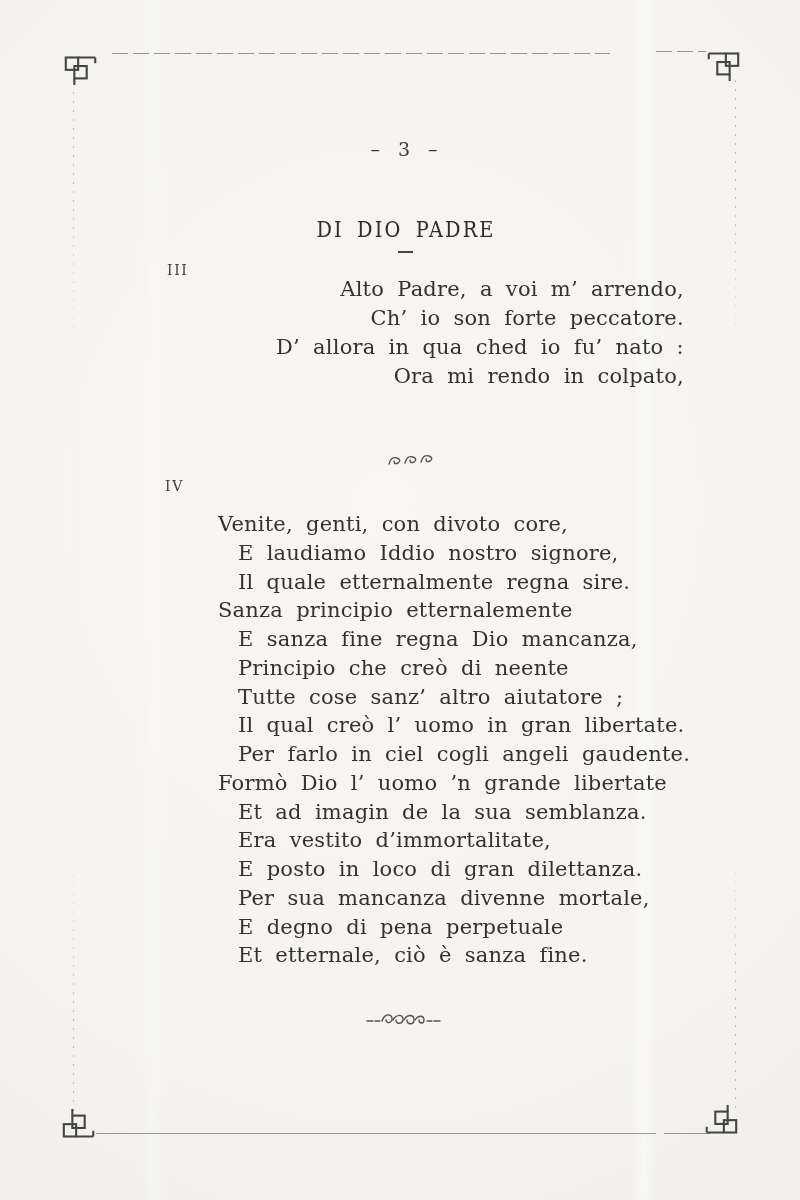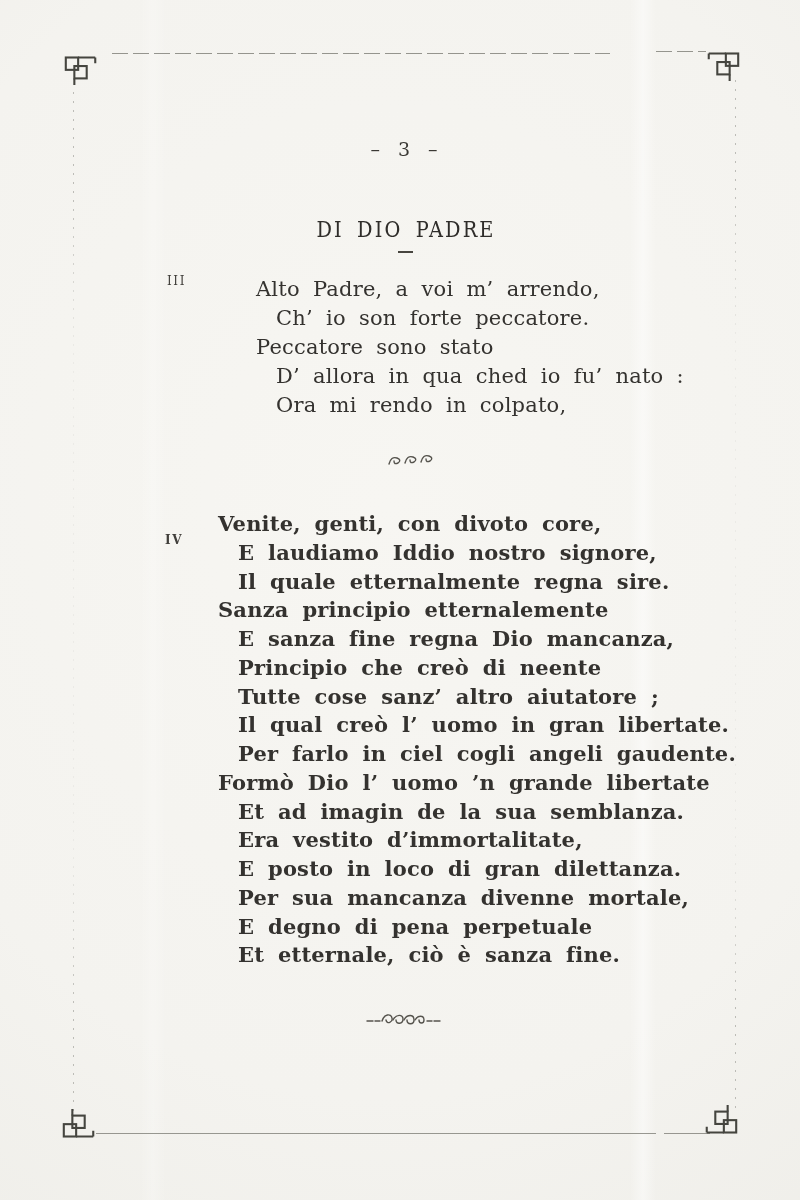--- a/index.html
+++ b/index.html
@@ -31,24 +31,24 @@
   .tr{transform:scaleX(-1);}
   .bl{transform:scaleY(-1);}
   .br{transform:scale(-1,-1);}
   
   .pagenum{position:absolute;top:138px;left:0;width:810px;text-align:center;
     font-size:19px;letter-spacing:2px;word-spacing:8px;color:#3a3834;}
   .title{position:absolute;top:216px;left:0;width:812px;text-align:center;
     font-size:23px;letter-spacing:2.5px;word-spacing:6px;color:#2f2d2a;
     transform:scaleX(.84);transform-origin:50% 50%;}
   .title-rule{position:absolute;top:251px;left:398px;width:15px;height:2px;background:#47453f;}
-  .numeral{position:absolute;font-size:12px;letter-spacing:1.6px;color:#403e3a;margin-top:12px;}
+  .numeral{position:absolute;font-size:14px;letter-spacing:1.6px;color:#403e3a;}
   .stanza{position:absolute;}
   .line{white-space:nowrap;font-size:21px;letter-spacing:.2px;word-spacing:.3em;color:#34322f;}
-  .s3 .line{height:29px;line-height:29px;}
+  .s3 .line{height:29px;line-height:29px;text-align:right;}
   .s4 .line{height:28.75px;line-height:28.75px;}
   .ind{margin-left:20px;}
   
   .flourish{position:absolute;}
   .flourish svg path{fill:none;stroke:#55534d;stroke-width:1.4;stroke-linecap:round;}
 </style>
 </head>
 <body>
 
 <div class="page">
@@ -94,35 +94,34 @@
 
   <div class="pagenum">– 3 –</div>
 
   <div class="title">DI DIO PADRE</div>
   <div class="title-rule"></div>
 
   <div class="numeral" style="left:167px;top:262px;">III</div>
   <div class="stanza s3" style="left:256px;top:275px;">
     <div class="line">Alto Padre, a voi m’ arrendo,</div>
     <div class="line ind">Ch’ io son forte peccatore.</div>
-    <div class="line">Peccatore sono stato</div>
     <div class="line ind">D’ allora in qua ched io fu’ nato :</div>
     <div class="line ind">Ora mi rendo in colpato,</div>
   </div>
 
   <div class="flourish" style="left:386px;top:452px;width:52px;height:18px;">
     <svg viewBox="0 0 52 18">
       <path d="M3 12 q2 -8 8 -6 q5 2 1 5 q-4 2 -4 -2"></path>
       <path d="M19 11 q2 -8 8 -6 q5 2 1 5 q-4 2 -4 -2"></path>
       <path d="M35 10 q2 -8 8 -6 q5 2 1 5 q-4 2 -4 -2"></path>
     </svg>
   </div>
 
-  <div class="numeral" style="left:165px;top:521px;font-weight:bold;">IV</div>
-  <div class="stanza s4" style="left:218px;top:510px;font-weight:bold;">
+  <div class="numeral" style="left:165px;top:478px;">IV</div>
+  <div class="stanza s4" style="left:218px;top:510px;">
     <div class="line">Venite, genti, con divoto core,</div>
     <div class="line ind">E laudiamo Iddio nostro signore,</div>
     <div class="line ind">Il quale etternalmente regna sire.</div>
     <div class="line">Sanza principio etternalemente</div>
     <div class="line ind">E sanza fine regna Dio mancanza,</div>
     <div class="line ind">Principio che creò di neente</div>
     <div class="line ind">Tutte cose sanz’ altro aiutatore ;</div>
     <div class="line ind">Il qual creò l’ uomo in gran libertate.</div>
     <div class="line ind">Per farlo in ciel cogli angeli gaudente.</div>
     <div class="line">Formò Dio l’ uomo ’n grande libertate</div>

